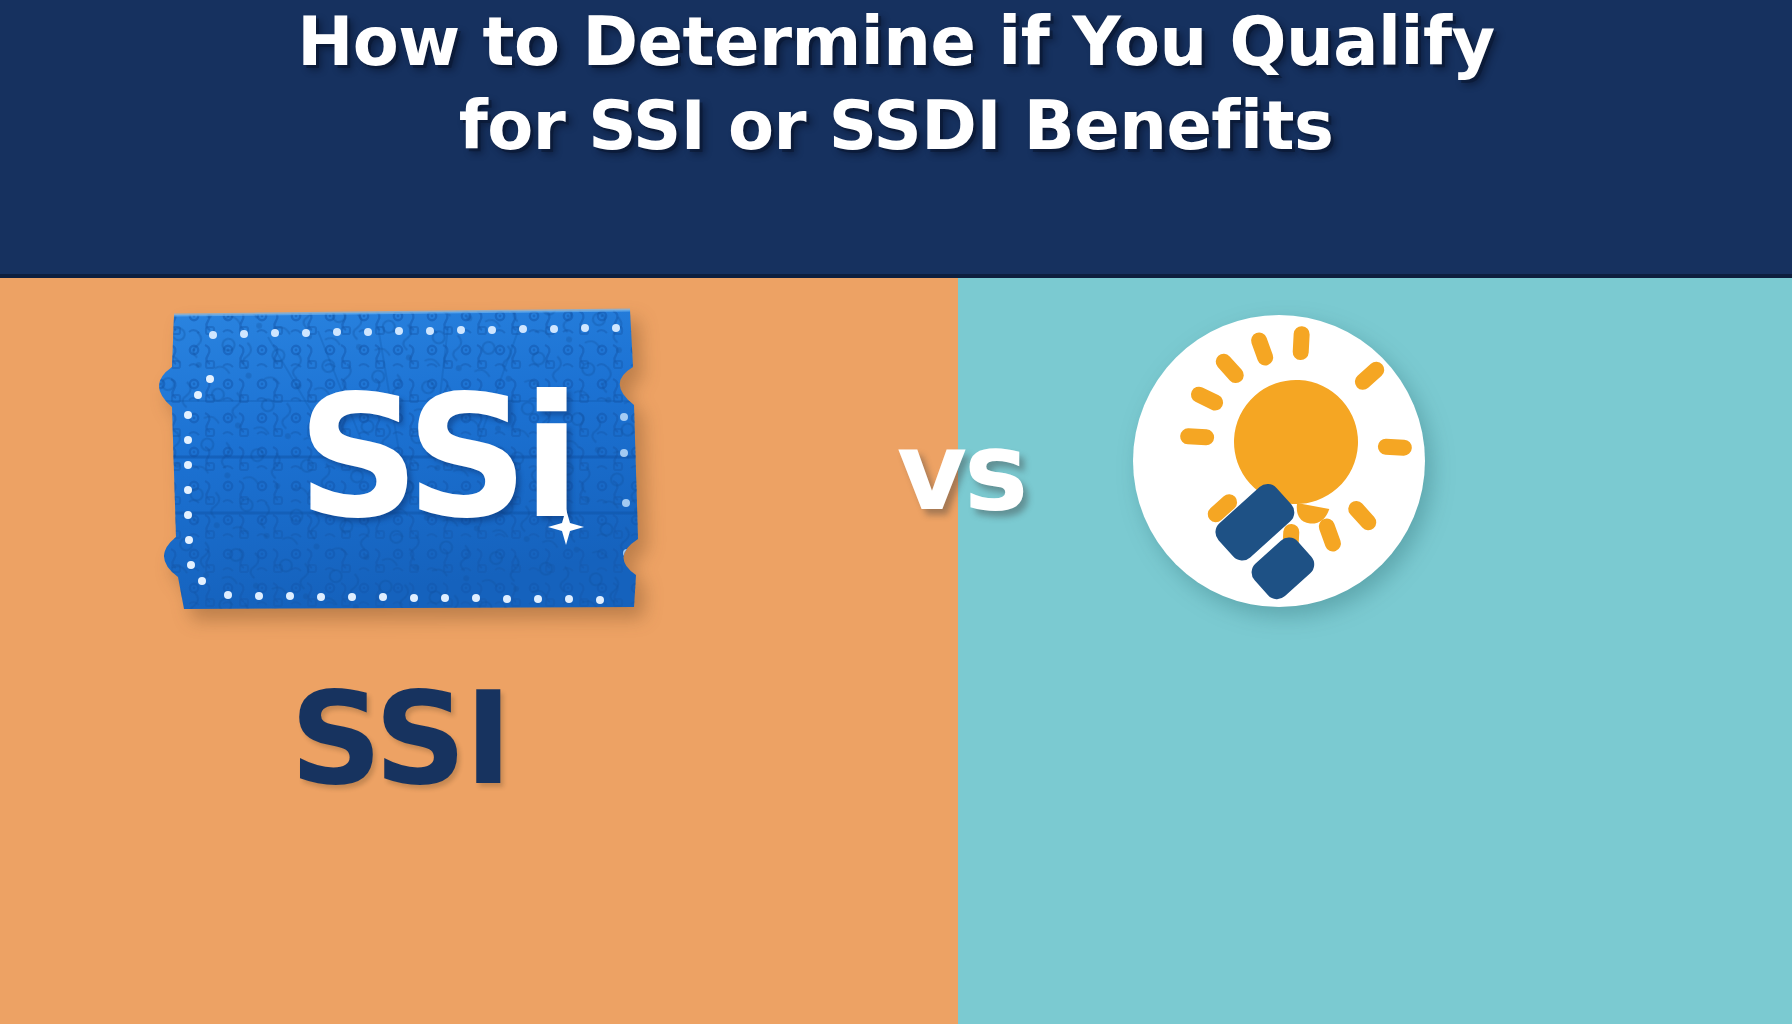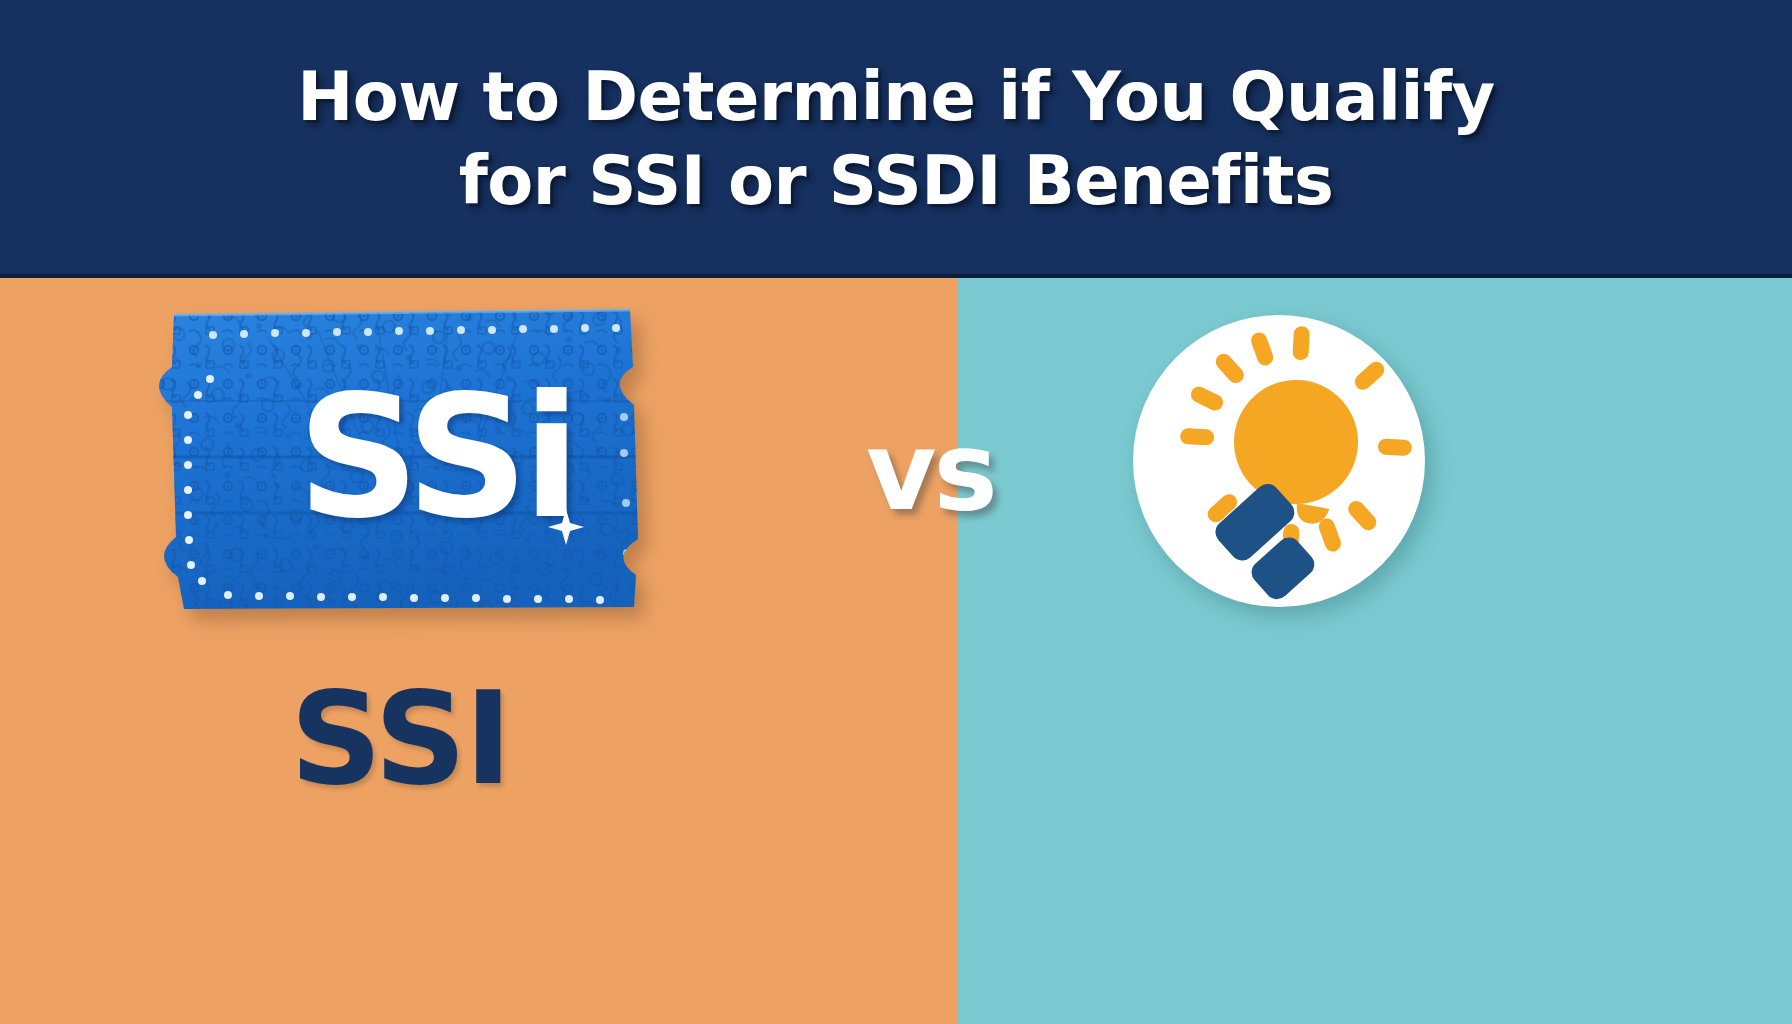--- a/index.html
+++ b/index.html
@@ -18,21 +18,20 @@
   }
 
   
   #header-banner {
     position:absolute;
     left:0; top:0;
     width:1792px;
     height:278px;
     background:#16315f;
     display:flex;
-    align-items:center;
     justify-content:center;
     z-index:5;
   }
   #header-banner::after {
     content:"";
     position:absolute;
     left:0; bottom:0;
     width:100%; height:4px;
     background:#0d1c38;
     opacity:.85;
@@ -99,20 +98,21 @@
     position:absolute;
     left:428px; top:200px;
     width:40px; height:40px;
   }
 
   
   #vs-label {
     position:absolute;
     left:866px; top:418px;
     width:190px;
+    text-align:center;
     z-index:8;
     color:#ffffff;
     font-family:"DejaVu Sans", sans-serif;
     font-weight:700;
     font-size:108px;
     line-height:1;
     letter-spacing:-3px;
     text-shadow: 5px 6px 6px rgba(60,60,60,.40);
   }
 

